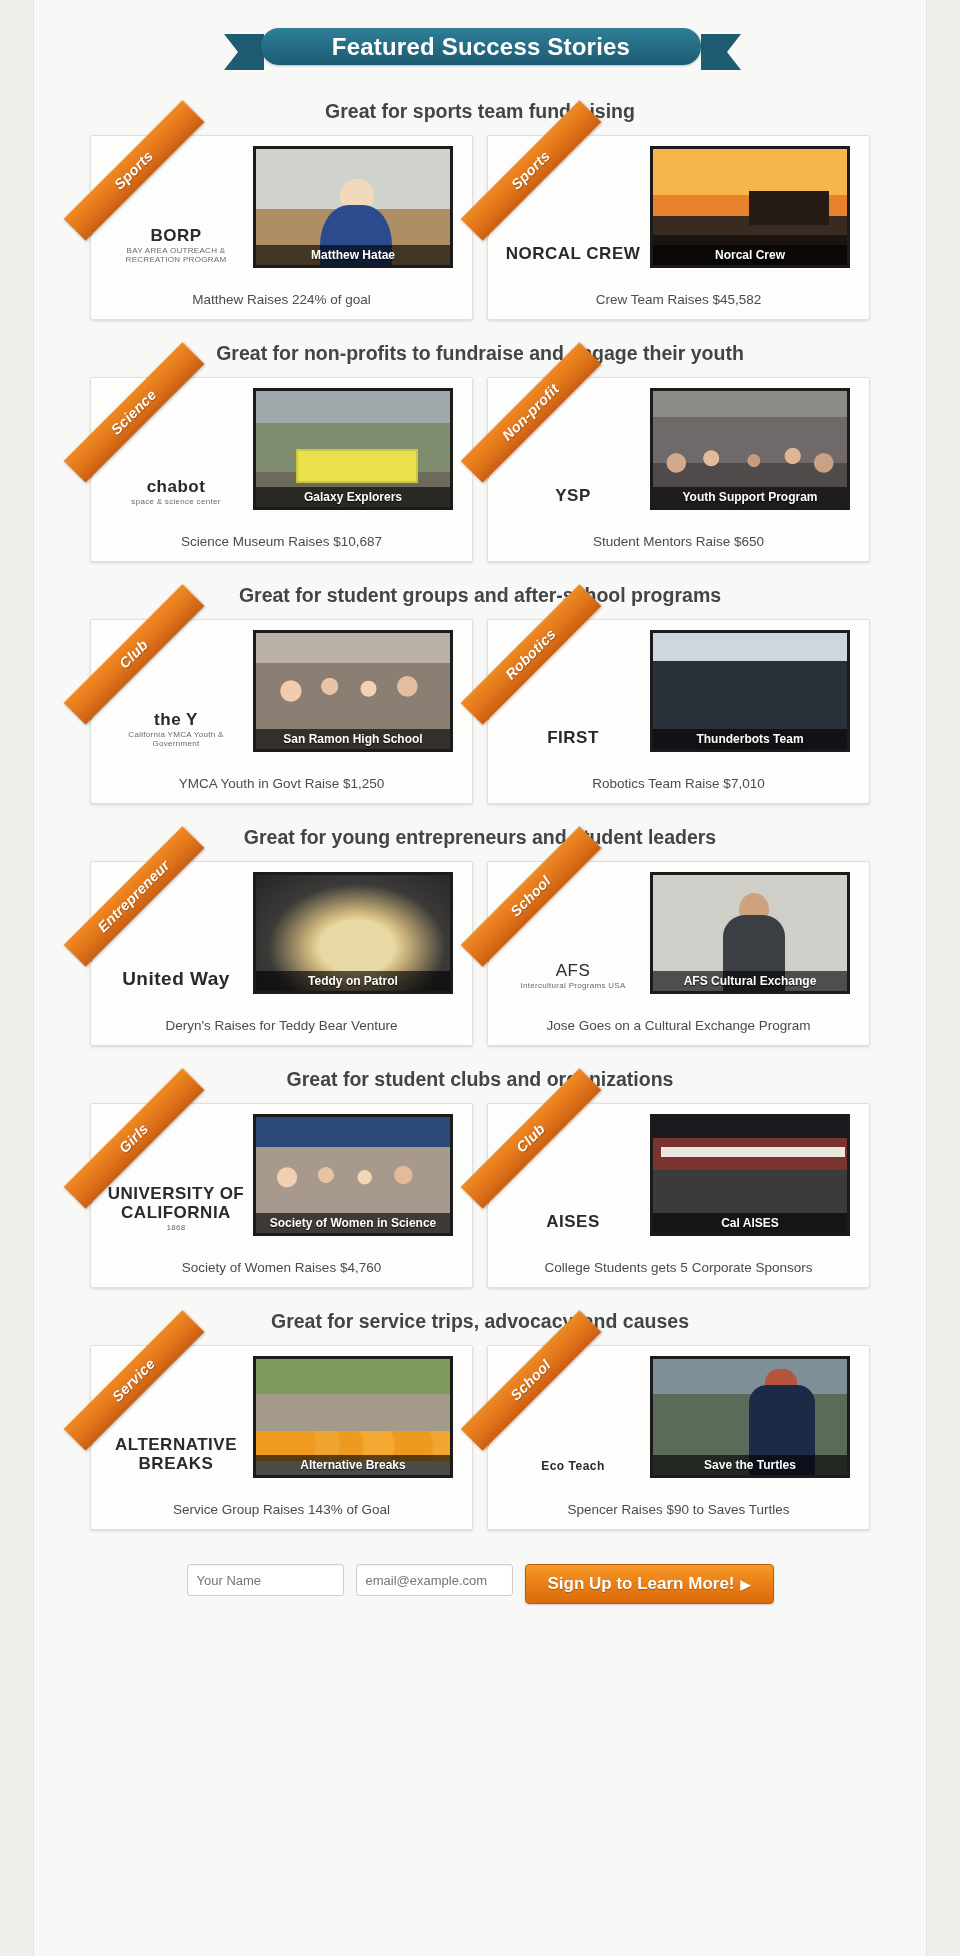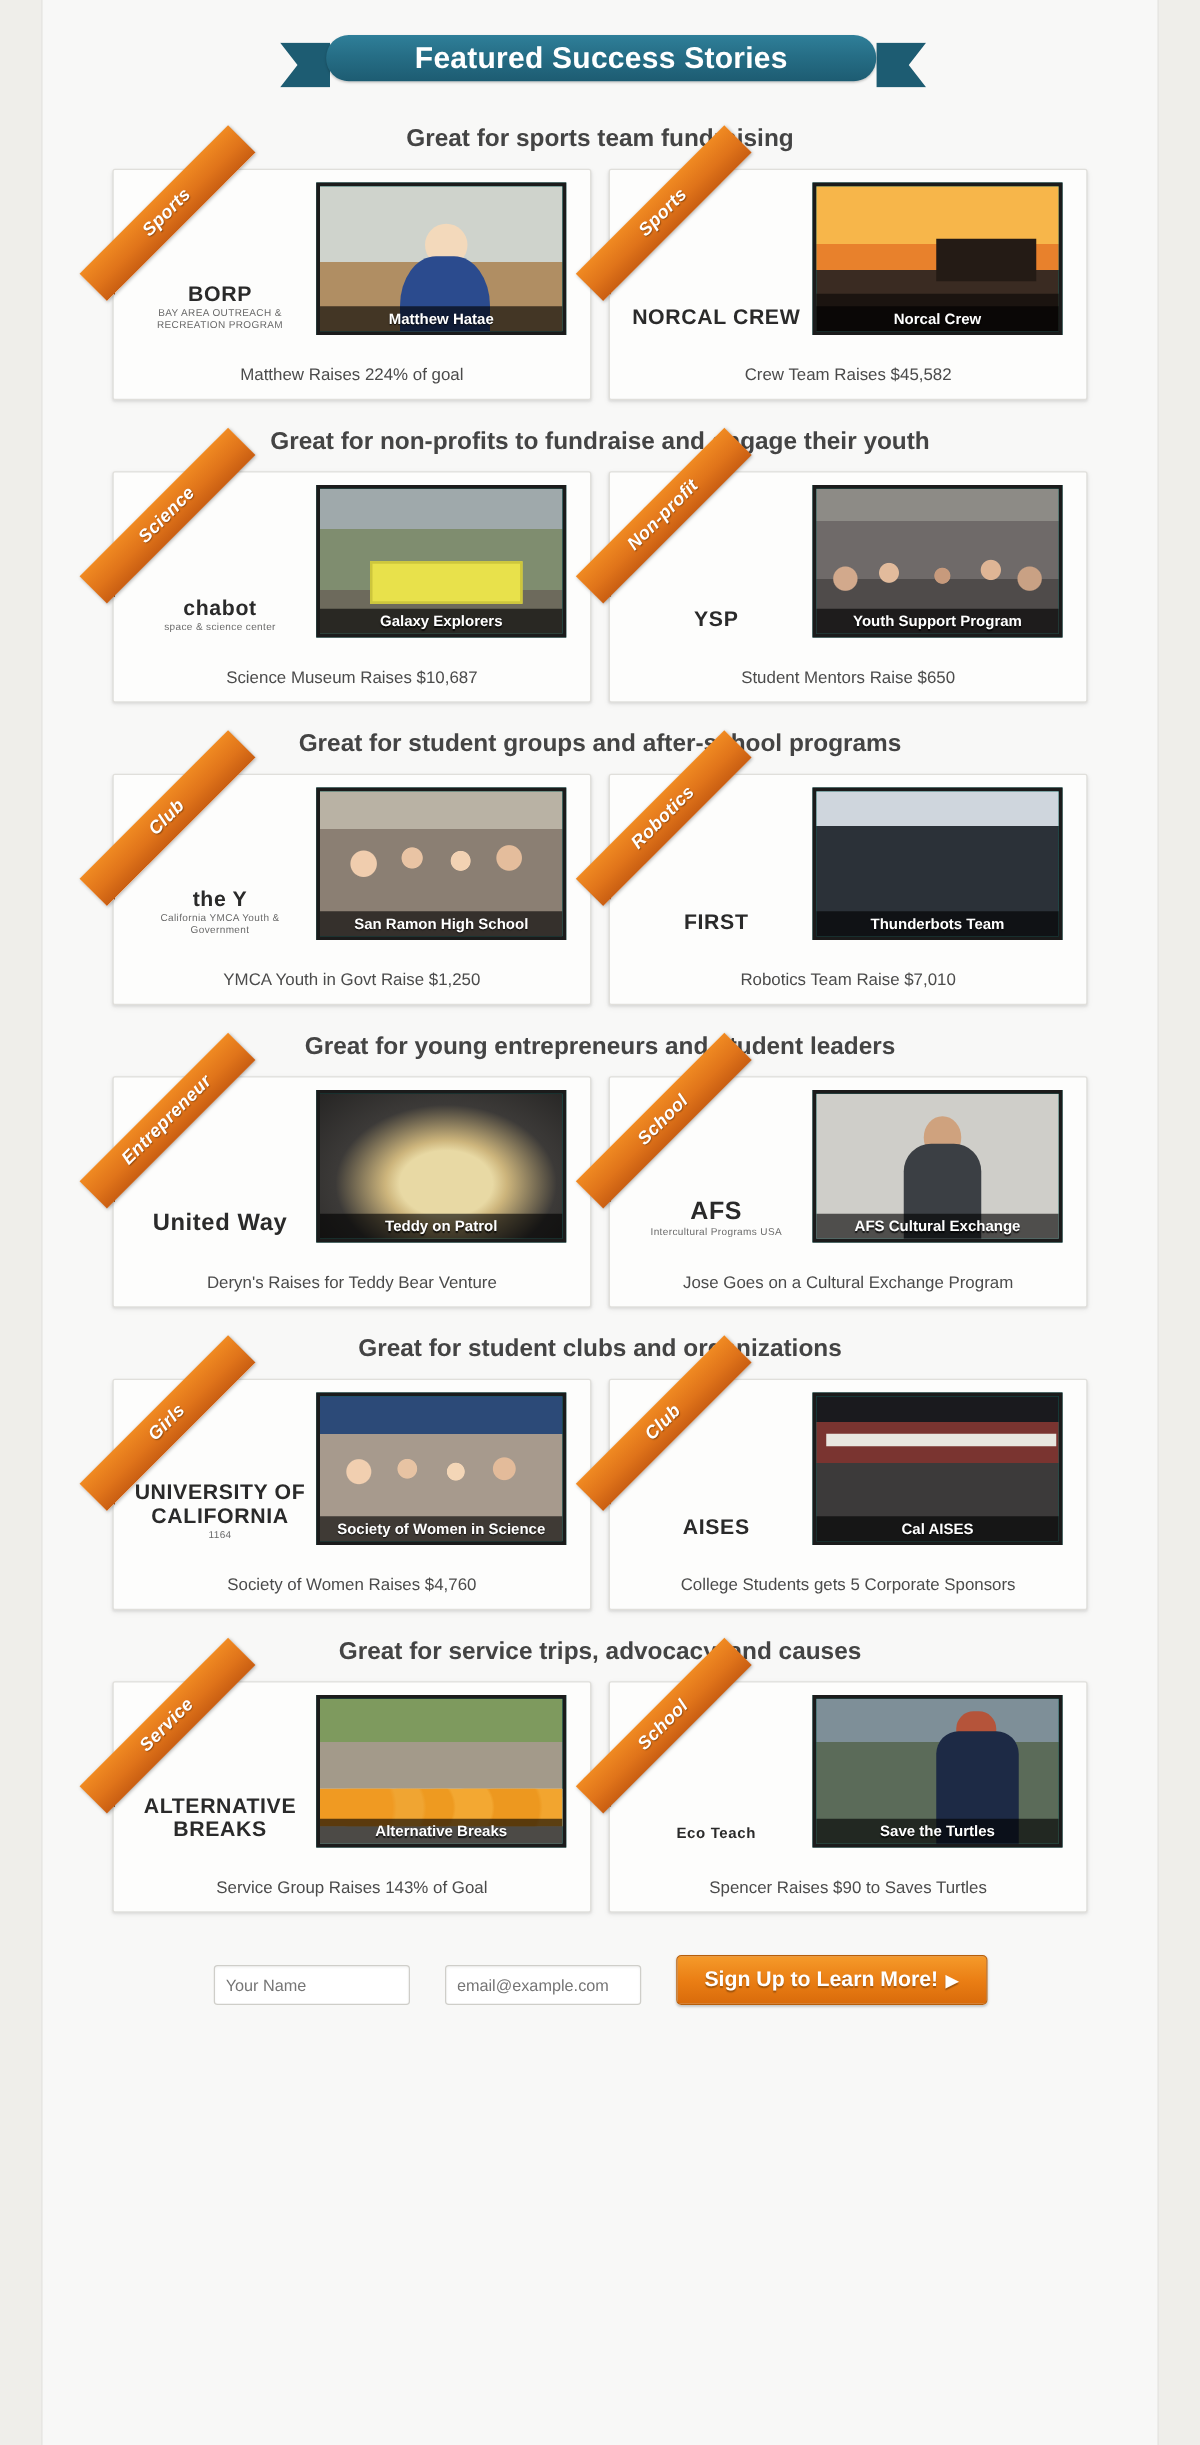--- a/index.html
+++ b/index.html
@@ -251,23 +251,23 @@
   .logotext {
     text-align: center;
     color: #2a2a2a;
     line-height: 1.15;
   }
   .logo-sub { font-size: 8px; color: #6a6a6a; letter-spacing: .3px; }
 
   
   .signup {
     display: flex;
-    align-items: flex-end;
+    align-items: flex-start;
     justify-content: center;
-    gap: 28px;
+    gap: 12px;
     padding: 26px 0 34px 0;
   }
   .signup input {
     height: 32px;
     border: 1px solid #cfcec9;
     border-radius: 3px;
     padding: 0 9px;
     font-size: 13px;
     color: #555;
     background: #ffffff;
@@ -455,21 +455,21 @@
         </div>
         <div class="card">
           <div class="corner">
             <div class="fold-l"></div>
             <div class="fold-r"></div>
             <div class="band">School</div>
           </div>
           <div class="card-body">
             <div class="logo-box">
               <div class="logotext">
-                <div style="font-size:20px;font-weight:bold;letter-spacing:.5px">AFS</div>
+                <div style="font-size:17px;font-weight:normal;letter-spacing:.5px">AFS</div>
                 <div class="logo-sub">Intercultural Programs USA</div>
               </div>
             </div>
             <div class="photo">
               <div class="ph ph-man"></div>
               <div class="caption">AFS Cultural Exchange</div>
             </div>
           </div>
           <div class="card-footer">Jose Goes on a Cultural Exchange Program</div>
         </div>
@@ -479,21 +479,21 @@
         <div class="card">
           <div class="corner">
             <div class="fold-l"></div>
             <div class="fold-r"></div>
             <div class="band">Girls</div>
           </div>
           <div class="card-body">
             <div class="logo-box">
               <div class="logotext">
                 <div style="font-size:17px;font-weight:bold;letter-spacing:.5px">UNIVERSITY OF CALIFORNIA</div>
-                <div class="logo-sub">1164</div>
+                <div class="logo-sub">1868</div>
               </div>
             </div>
             <div class="photo">
               <div class="ph ph-women"></div>
               <div class="caption">Society of Women in Science</div>
             </div>
           </div>
           <div class="card-footer">Society of Women Raises $4,760</div>
         </div>
         <div class="card">

